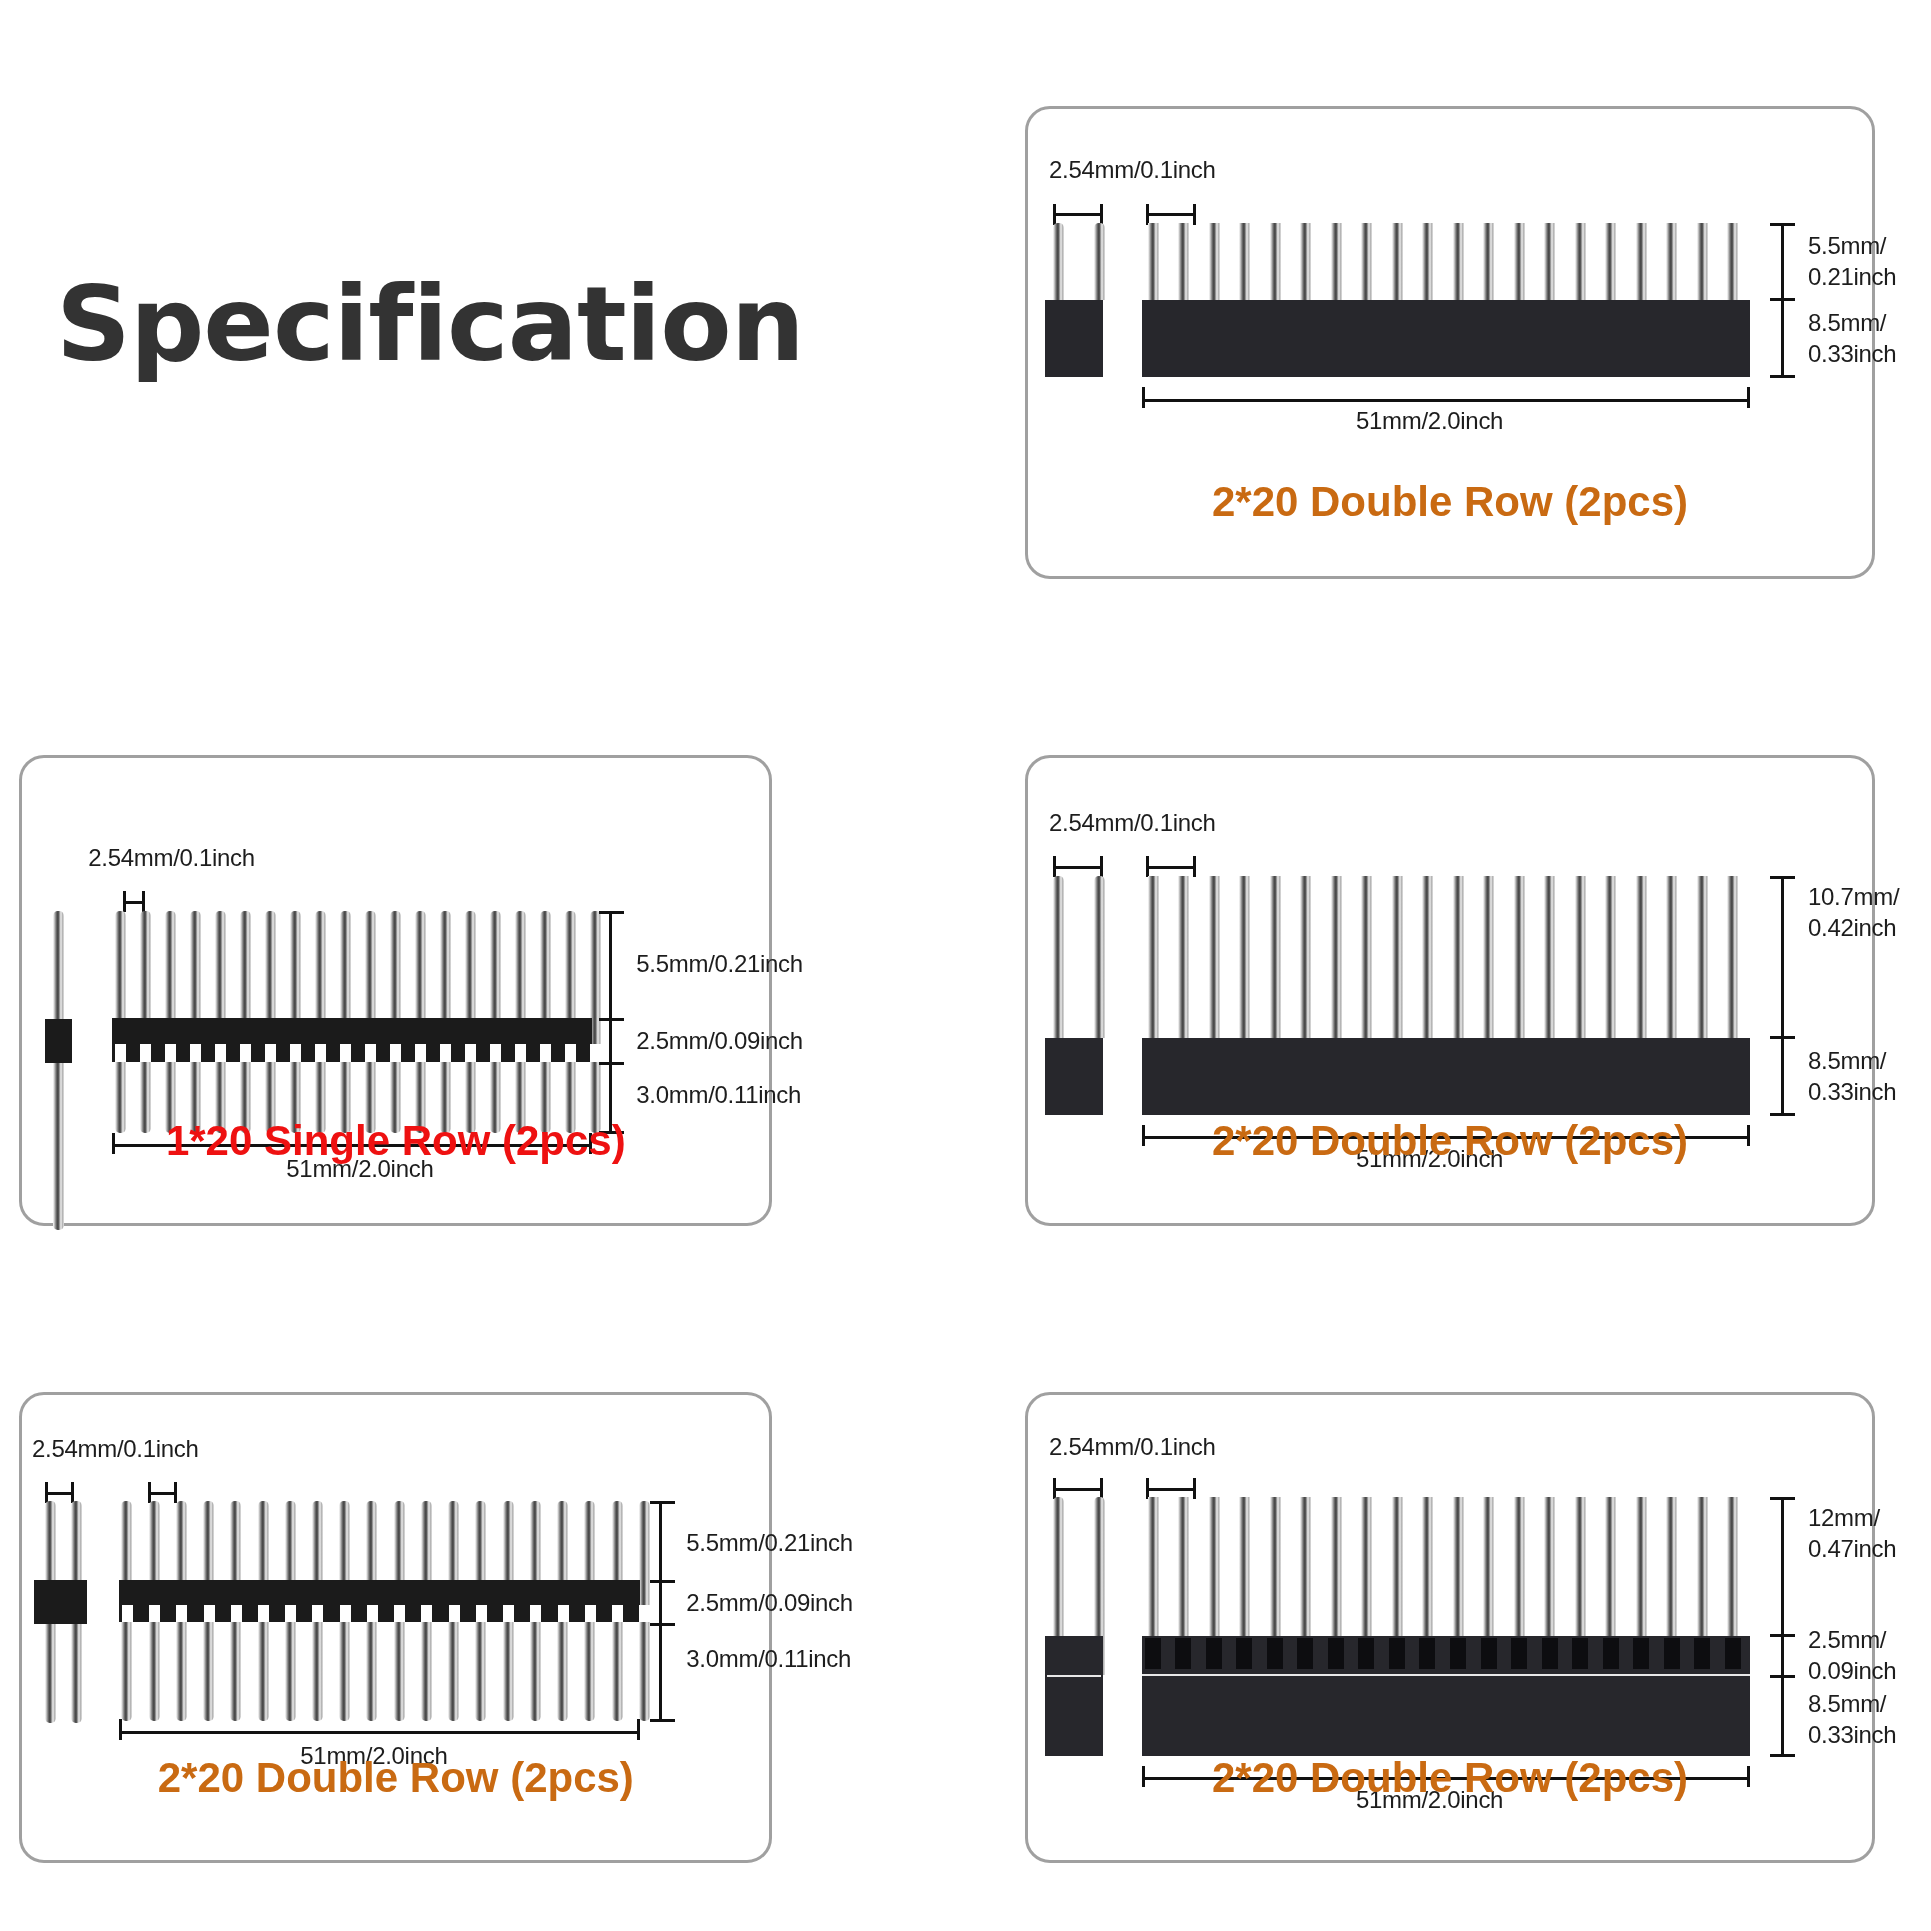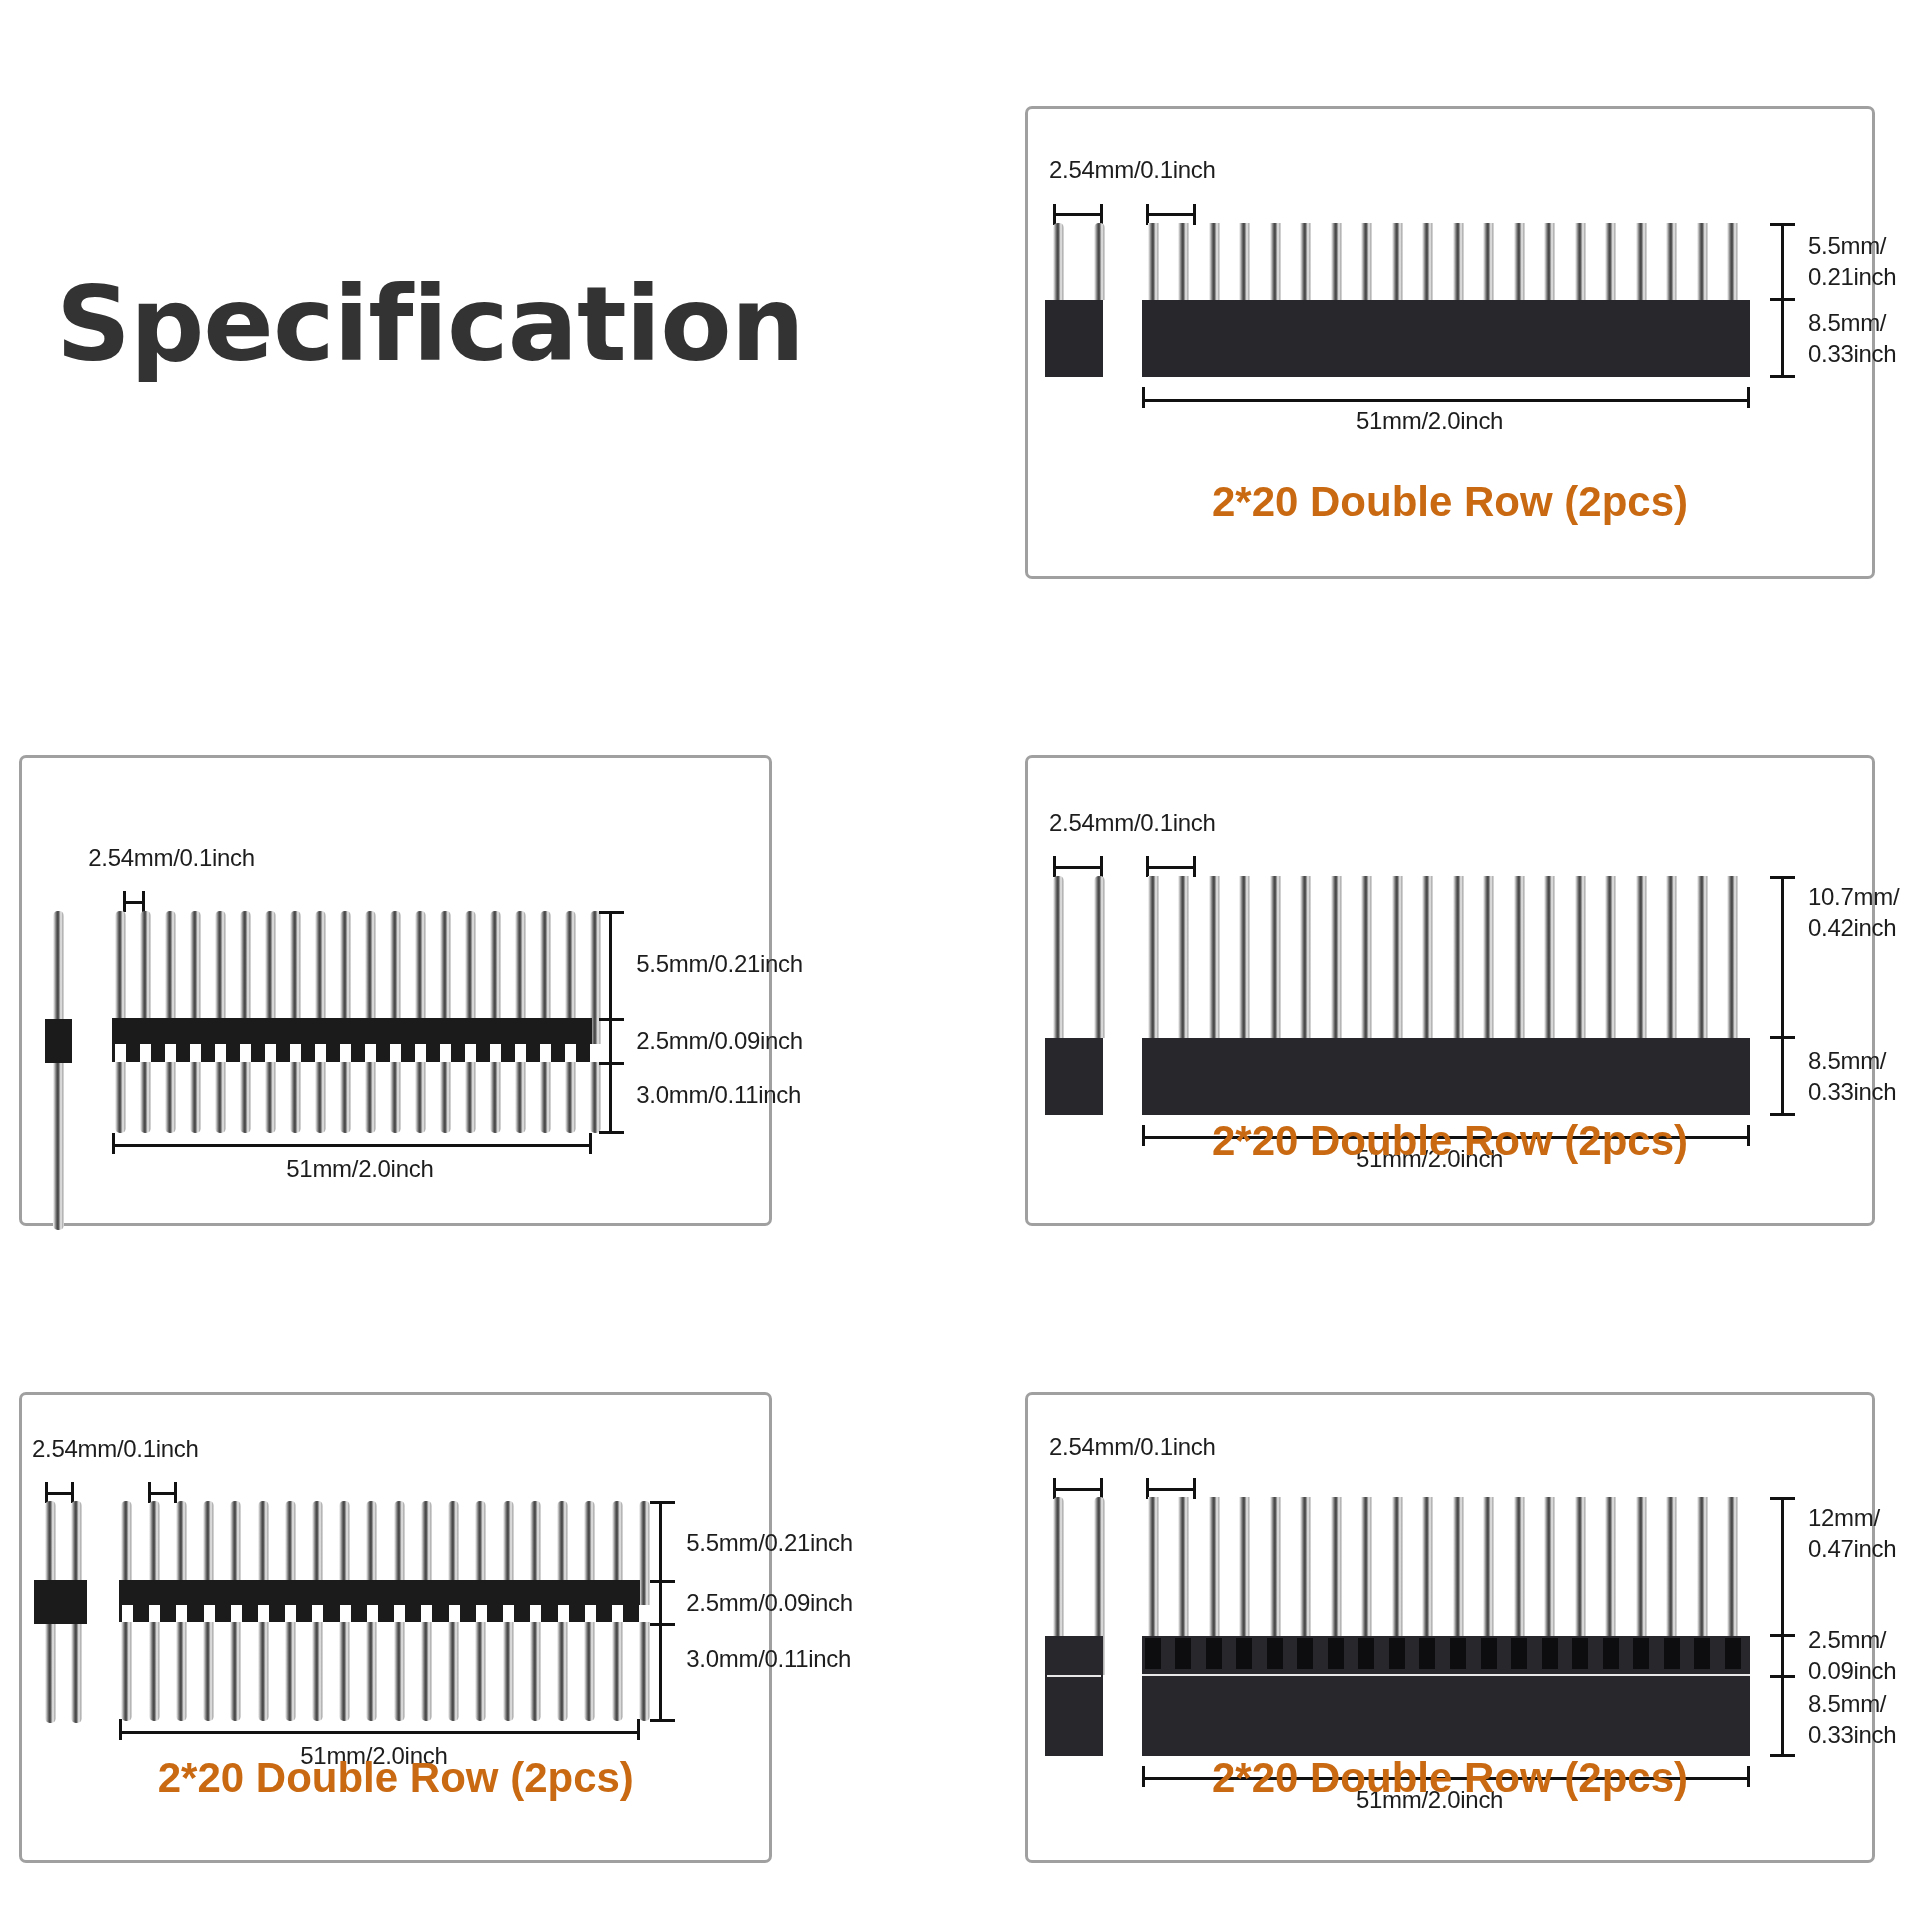--- a/index.html
+++ b/index.html
@@ -9,21 +9,21 @@
     background: #ffffff;
     font-family: "Liberation Sans", sans-serif;
     position: relative;
     overflow: hidden;
   }
 
   
   .panel {
     position: absolute;
     border: 3.9px solid #a0a0a0;
-    border-radius: 7px;
+    border-radius: 25px;
     background: #ffffff;
   }
 
   
   #spec-title {
     position: absolute;
     left: 56px; top: 263px;
     font-size: 104px;
     font-weight: 700;
     letter-spacing: -1px;
@@ -214,20 +214,21 @@
   <div class="vrule" style="left:587px; top:153px; height:222px;"></div>
   <div class="vcap" style="left:577px; top:153px;"></div>
   <div class="vcap" style="left:577px; top:260px;"></div>
   <div class="vcap" style="left:577px; top:304px;"></div>
   <div class="vcap" style="left:577px; top:373px;"></div>
 
   <div class="dim" style="left:614px; top:191px;">5.5mm/0.21inch</div>
   <div class="dim" style="left:614px; top:268px;">2.5mm/0.09inch</div>
   <div class="dim" style="left:614px; top:322px;">3.0mm/0.11inch</div>
 
+  <div class="caption" style="top:359px; color:#ee1111;">1*20 Single Row (2pcs)</div>
 </div>
 
 <div class="panel" id="p-midright" style="left:1025px; top:755px; width:850px; height:471px;">
 
   <div class="dim" style="left:21px; top:50px;">2.54mm/0.1inch</div>
 
   <div class="hline" style="left:25px; top:108px; width:50px;"></div>
   <div class="tickv" style="left:25px; top:98px;"></div>
   <div class="tickv" style="left:72px; top:98px;"></div>
 

